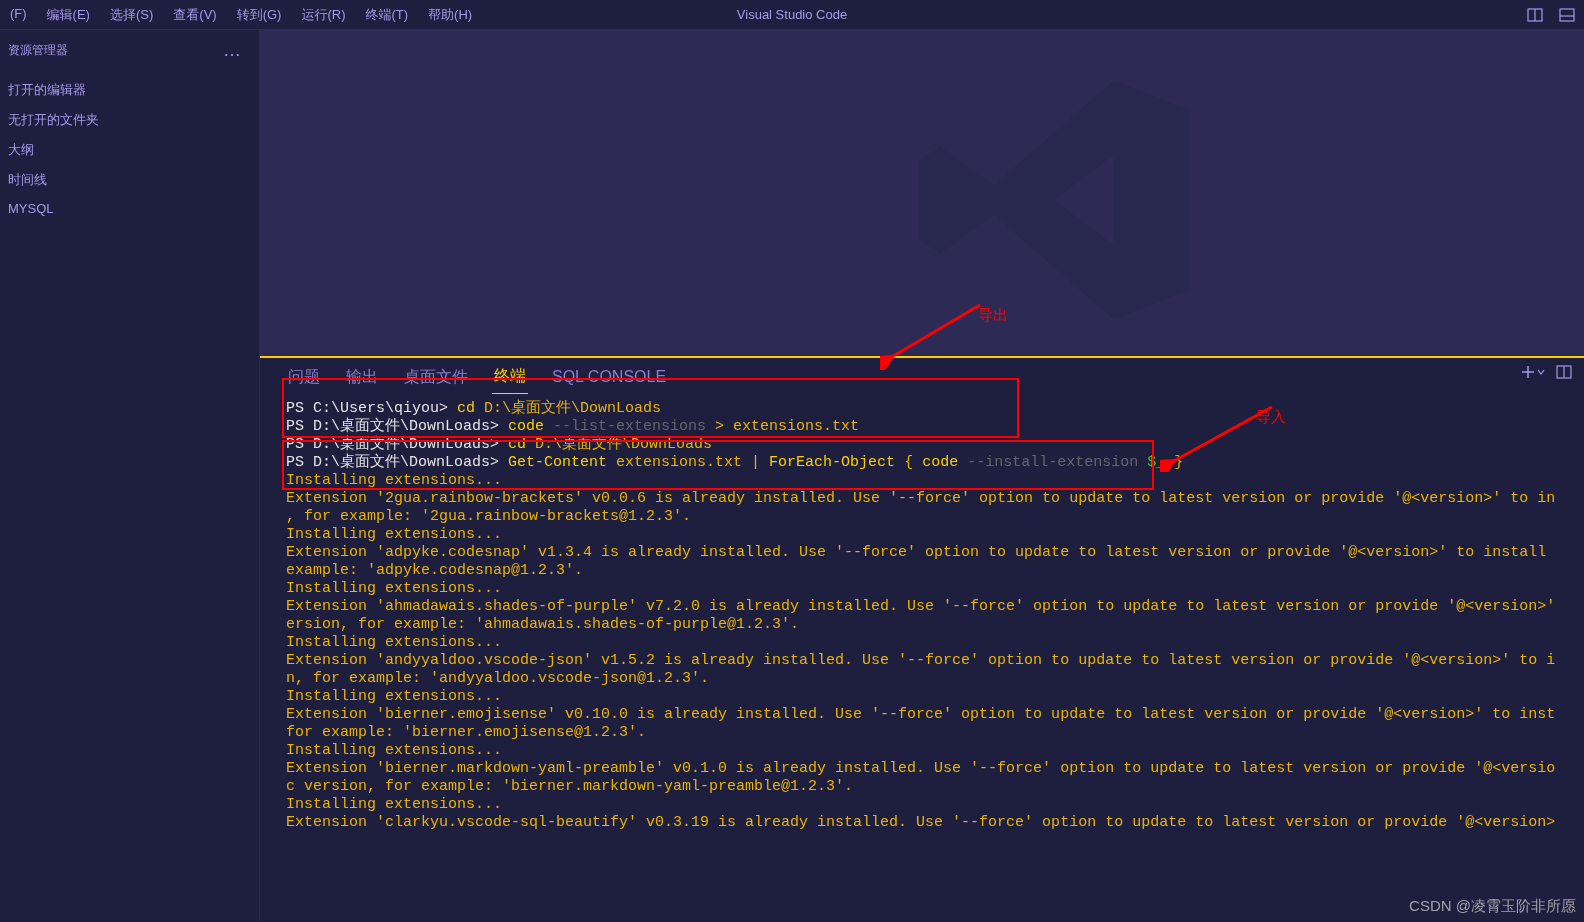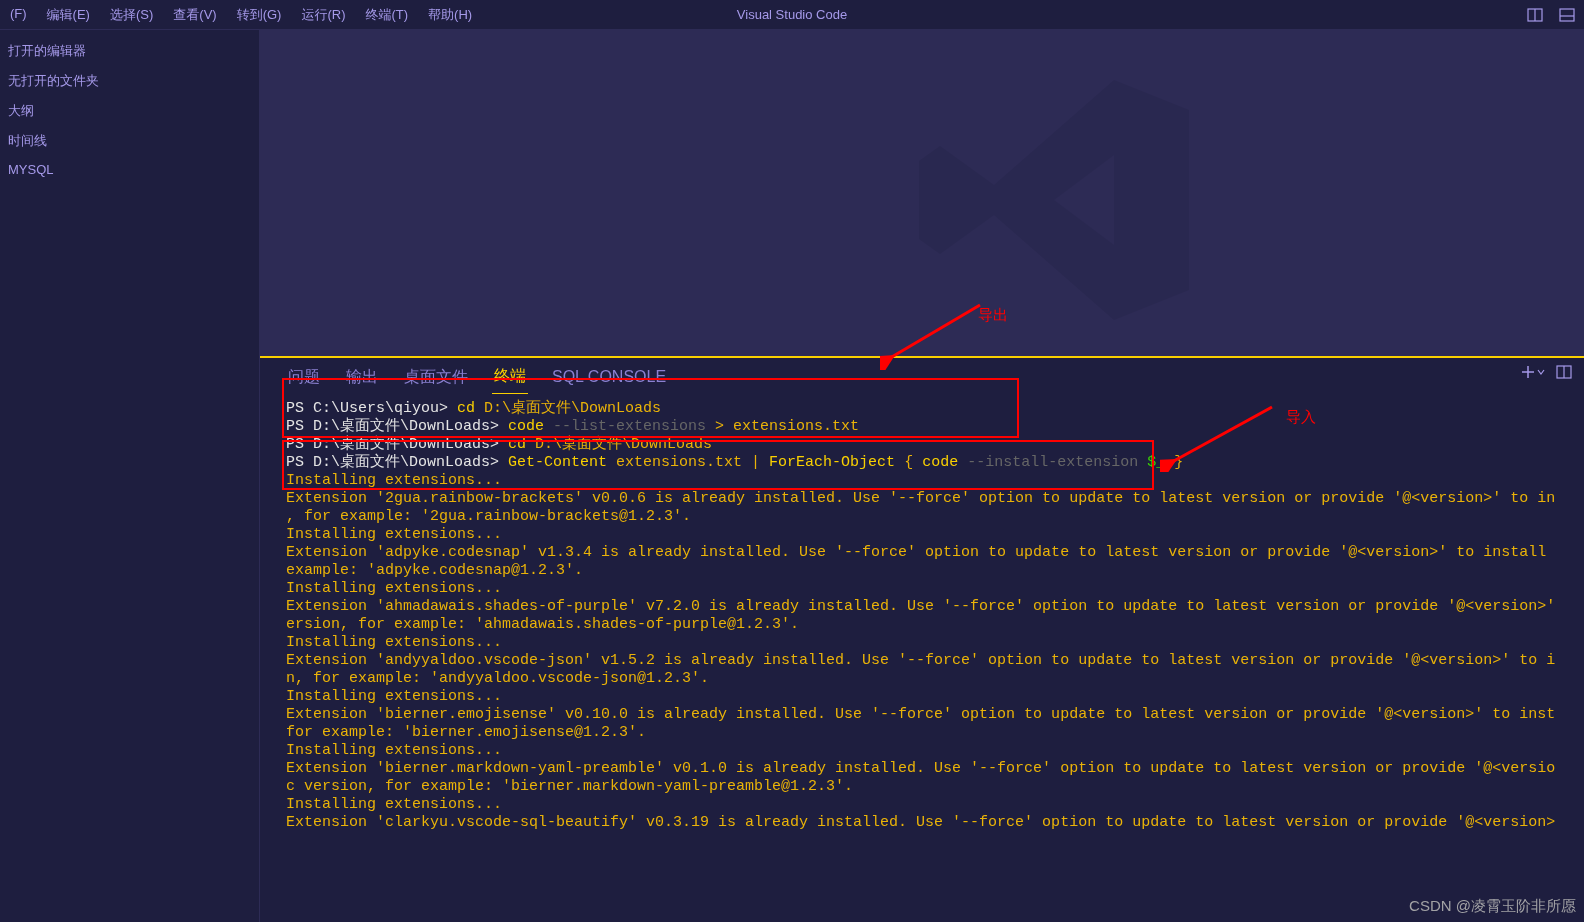--- a/index.html
+++ b/index.html
@@ -201,20 +201,24 @@
       <svg width="16" height="16" viewBox="0 0 16 16">
           <rect x="1" y="2" width="14" height="12" fill="none" stroke="#a599e9" stroke-width="1.2"></rect>
           <line x1="1" y1="9" x2="15" y2="9" stroke="#a599e9" stroke-width="1.2"></line>
         </svg>
     </span>
   </div>
 </div>
 
 <div class="main-row">
   <div class="sidebar">
+    <div class="sidebar-header">
+      <span>资源管理器</span>
+      <span class="ellipsis-btn">…</span>
+    </div>
     <div class="sidebar-sections">
       <div class="sidebar-section">打开的编辑器</div>
       <div class="sidebar-section">无打开的文件夹</div>
       <div class="sidebar-section">大纲</div>
       <div class="sidebar-section">时间线</div>
       <div class="sidebar-section">MYSQL</div>
     </div>
   </div>
 
   <div class="editor-area">
@@ -251,21 +255,21 @@
       </div>
       <div class="terminal" id="terminal-out"><div><span class="t-prompt">PS C:\Users\qiyou&gt; </span><span class="t-yellow">cd</span><span class="t-white"> D:\桌面文件\DownLoads</span></div><div><span class="t-prompt">PS D:\桌面文件\DownLoads&gt; </span><span class="t-yellow">code</span><span class="t-dark"> --list-extensions</span><span class="t-white"> &gt; extensions.txt</span></div><div><span class="t-prompt">PS D:\桌面文件\DownLoads&gt; </span><span class="t-yellow">cd</span><span class="t-white"> D:\桌面文件\DownLoads</span></div><div><span class="t-prompt">PS D:\桌面文件\DownLoads&gt; </span><span class="t-yellow">Get-Content</span><span class="t-white"> extensions.txt | </span><span class="t-yellow">ForEach-Object</span><span class="t-white"> { </span><span class="t-yellow">code</span><span class="t-dark"> --install-extension</span><span class="t-green"> $_</span><span class="t-white"> }</span></div><div><span class="t-white">Installing extensions...</span></div><div><span class="t-white">Extension '2gua.rainbow-brackets' v0.0.6 is already installed. Use '--force' option to update to latest version or provide '@&lt;version&gt;' to in</span></div><div><span class="t-white">, for example: '2gua.rainbow-brackets@1.2.3'.</span></div><div><span class="t-white">Installing extensions...</span></div><div><span class="t-white">Extension 'adpyke.codesnap' v1.3.4 is already installed. Use '--force' option to update to latest version or provide '@&lt;version&gt;' to install </span></div><div><span class="t-white">example: 'adpyke.codesnap@1.2.3'.</span></div><div><span class="t-white">Installing extensions...</span></div><div><span class="t-white">Extension 'ahmadawais.shades-of-purple' v7.2.0 is already installed. Use '--force' option to update to latest version or provide '@&lt;version&gt;'</span></div><div><span class="t-white">ersion, for example: 'ahmadawais.shades-of-purple@1.2.3'.</span></div><div><span class="t-white">Installing extensions...</span></div><div><span class="t-white">Extension 'andyyaldoo.vscode-json' v1.5.2 is already installed. Use '--force' option to update to latest version or provide '@&lt;version&gt;' to i</span></div><div><span class="t-white">n, for example: 'andyyaldoo.vscode-json@1.2.3'.</span></div><div><span class="t-white">Installing extensions...</span></div><div><span class="t-white">Extension 'bierner.emojisense' v0.10.0 is already installed. Use '--force' option to update to latest version or provide '@&lt;version&gt;' to inst</span></div><div><span class="t-white">for example: 'bierner.emojisense@1.2.3'.</span></div><div><span class="t-white">Installing extensions...</span></div><div><span class="t-white">Extension 'bierner.markdown-yaml-preamble' v0.1.0 is already installed. Use '--force' option to update to latest version or provide '@&lt;versio</span></div><div><span class="t-white">c version, for example: 'bierner.markdown-yaml-preamble@1.2.3'.</span></div><div><span class="t-white">Installing extensions...</span></div><div><span class="t-white">Extension 'clarkyu.vscode-sql-beautify' v0.3.19 is already installed. Use '--force' option to update to latest version or provide '@&lt;version&gt;</span></div></div>
     </div>
   </div>
 </div>
 
 <div class="red-box" style="left:282px; top:378px; width:737px; height:60px;"></div>
 <div class="red-box" style="left:282px; top:440px; width:872px; height:50px;"></div>
 
 <div class="red-label" style="left:978px; top:290px;">导出</div>
-<div class="red-label" style="left:1286px; top:392px;">导入</div>
+<div class="red-label" style="left:1256px; top:392px;">导入</div>
 
 <svg class="arrow-svg" style="left:880px; top:300px;" width="110" height="70">
   <defs>
       <marker id="ah1" markerWidth="10" markerHeight="10" refX="2" refY="5" orient="auto">
         <path d="M0,5 L10,0 L10,10 Z" fill="#ff0000"></path>
       </marker>
     </defs>
   <line x1="100" y1="5" x2="10" y2="58" stroke="#ff0000" stroke-width="3" marker-end="url(#ah1)"></line>
 </svg>
 <svg class="arrow-svg" style="left:1160px; top:402px;" width="120" height="70">

